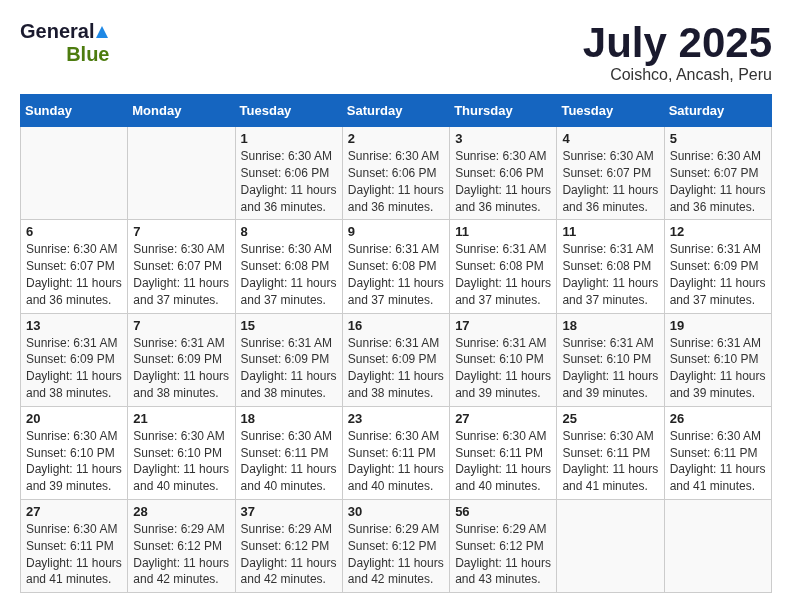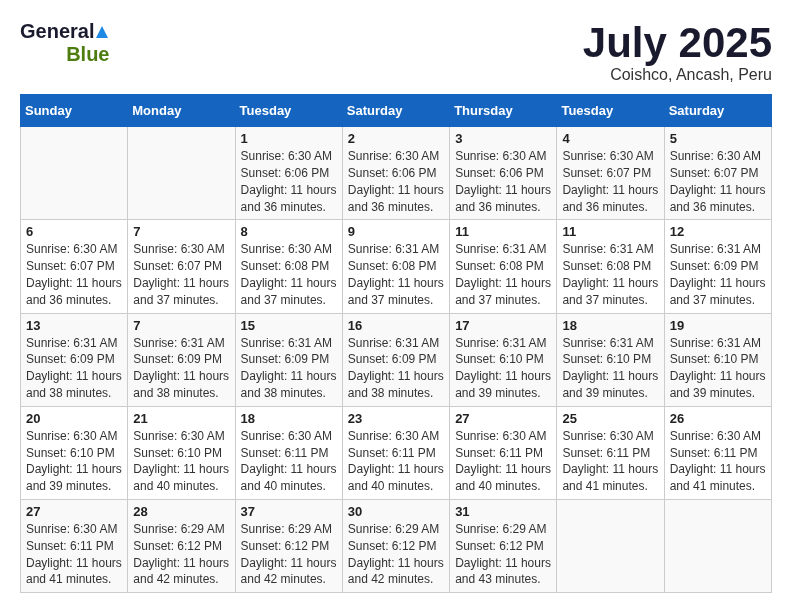--- a/index.html
+++ b/index.html
@@ -314,21 +314,21 @@
 Sunset: 6:12 PM
 Daylight: 11 hours and 42 minutes.</div>
         </td>
         <td>
           <span class="day-num">30</span>
           <div class="cell-info" style="white-space: pre-line;">Sunrise: 6:29 AM
 Sunset: 6:12 PM
 Daylight: 11 hours and 42 minutes.</div>
         </td>
         <td>
-          <span class="day-num">31</span>
+          <span class="day-num">56</span>
           <div class="cell-info" style="white-space: pre-line;">Sunrise: 6:29 AM
 Sunset: 6:12 PM
 Daylight: 11 hours and 43 minutes.</div>
         </td>
         <td></td>
         <td></td>
       </tr>
     </tbody>
 </table>
 

